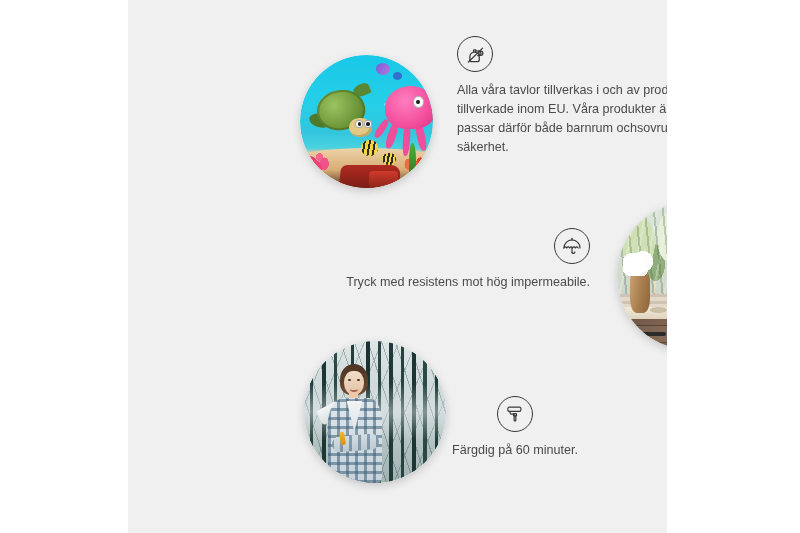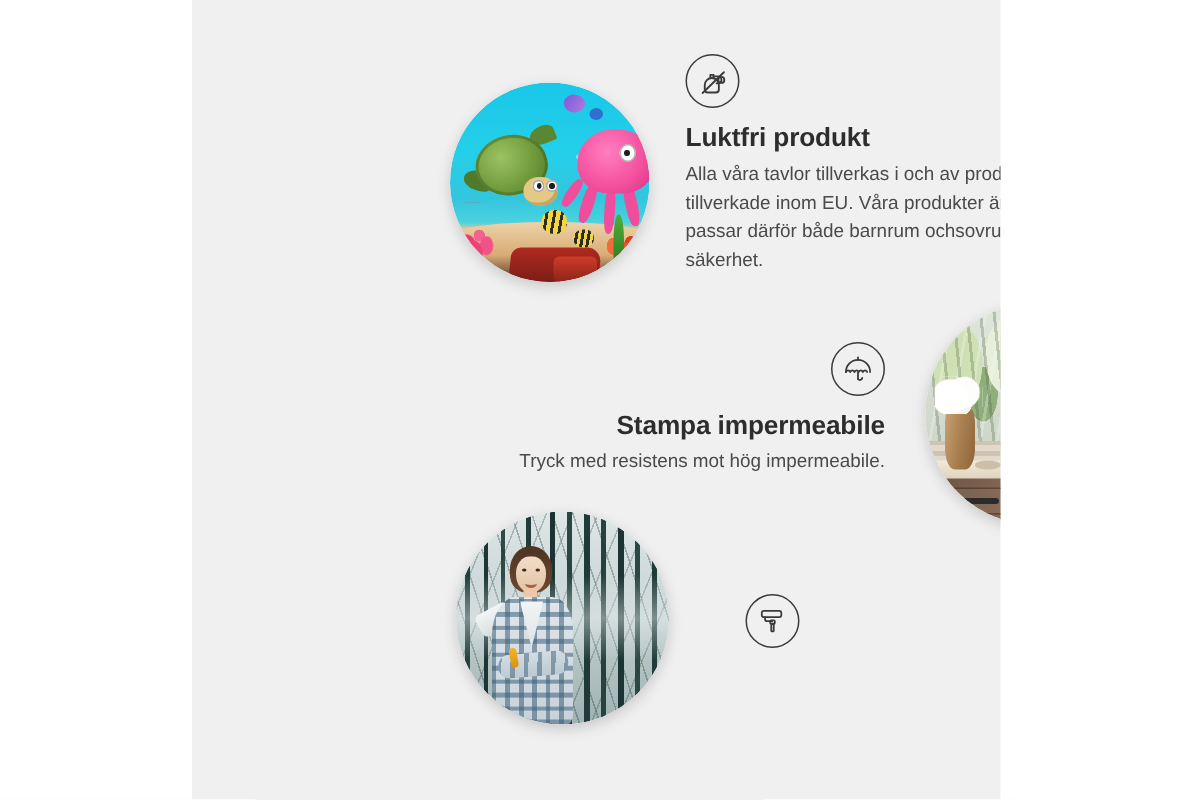--- a/index.html
+++ b/index.html
@@ -414,43 +414,42 @@
     <div class="feature feature-1">
       <div class="icon-circle">
         <svg width="23" height="23" viewBox="0 0 24 24" fill="none" stroke="#3a3a3a" stroke-width="1.3" stroke-linecap="round" stroke-linejoin="round">
           <path d="M8.2 19.5h5.6a2.1 2.1 0 0 0 2.1-2.1v-3.1a4.9 4.9 0 0 0-9.8 0v3.1a2.1 2.1 0 0 0 2.1 2.1z"></path>
           <path d="M10 9.4V7.2h2.2v2.2"></path>
           <path d="M12.2 8.3h3.1a2.4 2.4 0 1 1 0 4.8h-1"></path>
           <circle cx="17.6" cy="10.7" r="2.1"></circle>
           <line x1="4.6" y1="19.8" x2="19.4" y2="5.4"></line>
         </svg>
       </div>
-      <h2 class="f-title">Luktfri produkt</h2>
       <p class="f-body">Alla våra tavlor tillverkas i och av produkter som är tillverkade inom EU. Våra produkter är luktfria och passar därför både barnrum ochsovrum. 100% säkerhet.</p>
     </div>
 
     <div class="feature feature-2">
       <div class="icon-circle">
         <svg width="22" height="22" viewBox="0 0 24 24" fill="none" stroke="#3a3a3a" stroke-width="1.3" stroke-linecap="round" stroke-linejoin="round">
           <path d="M3.2 14.2a8.8 8.8 0 0 1 17.6 0"></path>
           <path d="M3.2 14.2c1 -1.7 2.1 -1.7 3.1 0c1 -1.7 2.1 -1.7 3.1 0c1 -1.7 2.1 -1.7 3.1 0c1 -1.7 2.1 -1.7 3.1 0c1 -1.7 2.1 -1.7 3.1 0"></path>
           <line x1="12" y1="14.2" x2="12" y2="19.3"></line>
           <path d="M12 19.3a1.7 1.7 0 0 0 3.1 -0.9"></path>
           <line x1="12" y1="5.4" x2="12" y2="3.6"></line>
         </svg>
       </div>
-      <h2 class="f-title">Stampa impermeabile</h2>
       <p class="f-body">Tryck med resistens mot hög impermeabile.</p>
     </div>
 
     <div class="feature feature-3">
       <div class="icon-circle">
         <svg width="22" height="22" viewBox="0 0 24 24" fill="none" stroke="#3a3a3a" stroke-width="1.3" stroke-linecap="round" stroke-linejoin="round">
           <rect x="4.2" y="4.6" width="14.2" height="4.6" rx="1.5"></rect>
           <path d="M6.6 9.2v1.5a1.4 1.4 0 0 0 1.4 1.4h3.6"></path>
           <rect x="10.3" y="11.6" width="3.4" height="2.4" rx="0.7"></rect>
           <rect x="11.1" y="14" width="1.8" height="5.6" rx="0.6"></rect>
         </svg>
       </div>
+      <p class="f-body">Färgdig på 60 minuter.</p>
     </div>
 
   </div>
 </div>
 
 </body></html>

